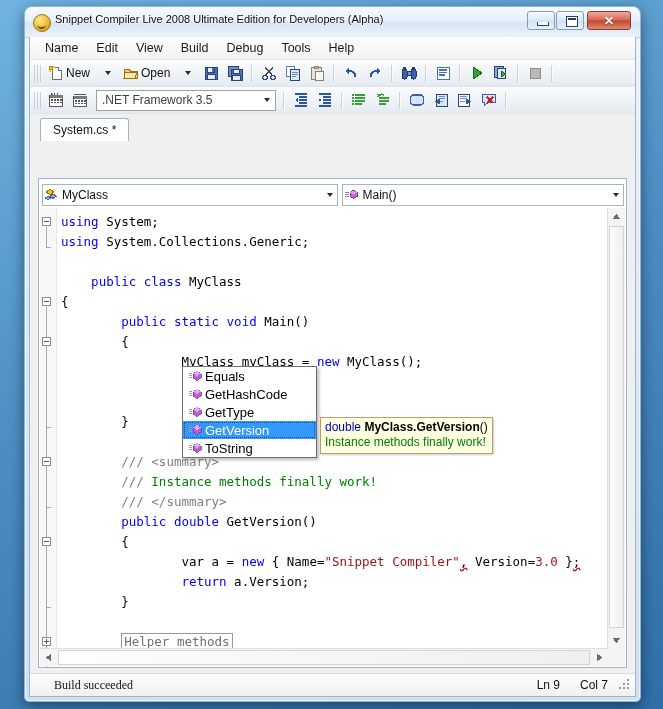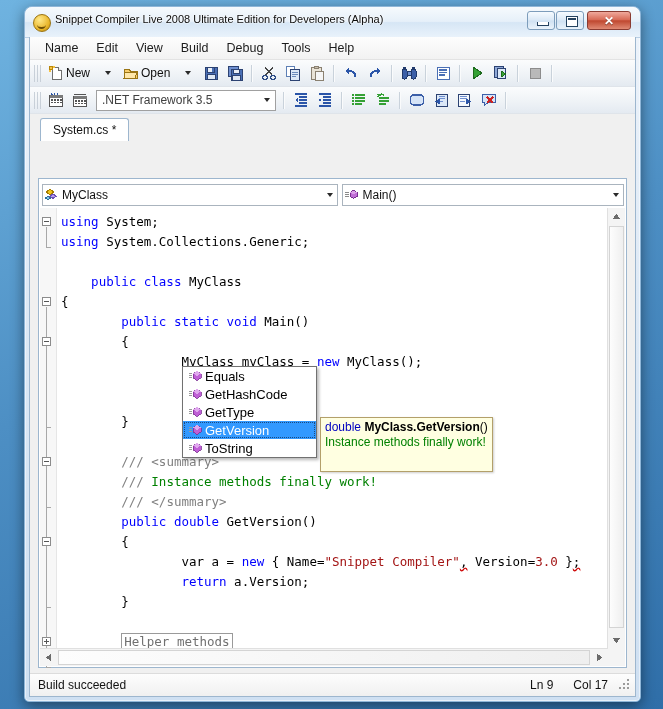--- a/index.html
+++ b/index.html
@@ -127,32 +127,32 @@
   
   #intellisense{position:absolute;left:152px;top:329px;width:133px;
     background:#fff;border:1px solid #717171;box-shadow:2px 2px 3px rgba(0,0,0,.28);z-index:30;}
   .is-row{display:flex;align-items:center;height:18px;padding-left:3px;font-size:13px;
     color:#000;font-family:"Liberation Sans",sans-serif;cursor:default;}
   .is-row.sel{background:#3399ff;color:#fff;outline:1px dotted #1a4a80;outline-offset:-2px;text-align:right;}
   .is-icon{width:19px;display:flex;align-items:center;justify-content:center;}
 
   
   #tooltip{position:absolute;left:290px;top:380px;background:#ffffe1;border:1px solid #b3a06a;
-    padding:2px 4px 21px 4px;font-size:12px;line-height:15px;z-index:31;
+    padding:2px 4px 3px 4px;font-size:12px;line-height:15px;z-index:31;
     box-shadow:1px 1px 2px rgba(0,0,0,.2);white-space:nowrap;}
   #tt-line1{color:#000;}
   #tt-line1 .tt-type{color:#0000c0;}
   #tt-line1 .tt-name{font-weight:bold;}
   #tt-line2{color:#008000;}
 
   
   #statusbar{position:absolute;left:0;right:0;bottom:0;height:22px;
     background:linear-gradient(180deg,#fdfdfd,#f0f0f0);border-top:1px solid #dcdcdc;
     display:flex;align-items:center;}
-  #status-text{font-size:12px;color:#111;padding-left:8px;flex:1;}
+  #status-text{font-size:12px;color:#111;padding-left:24px;flex:1;font-family:Liberation Serif, serif;}
   .status-cell{font-size:12px;color:#111;padding:0 10px;}
   #resize-grip{width:14px;height:14px;margin-right:3px;
     background:
       radial-gradient(circle at 2px 10px,#9a9a9a 1px,transparent 1px),
       radial-gradient(circle at 6px 10px,#9a9a9a 1px,transparent 1px),
       radial-gradient(circle at 10px 10px,#9a9a9a 1px,transparent 1px),
       radial-gradient(circle at 6px 6px,#9a9a9a 1px,transparent 1px),
       radial-gradient(circle at 10px 6px,#9a9a9a 1px,transparent 1px),
       radial-gradient(circle at 10px 2px,#9a9a9a 1px,transparent 1px);}
 </style>
@@ -561,19 +561,19 @@
         <div id="tt-line1">
           <span class="tt-type">double</span>
           <span class="tt-name">MyClass.GetVersion</span><span>()</span>
         </div>
         <div id="tt-line2">Instance methods finally work!</div>
       </div>
 
       <div id="statusbar">
         <div id="status-text">Build succeeded</div>
         <div class="status-cell">Ln 9</div>
-        <div class="status-cell">Col 17</div>
+        <div class="status-cell">Col 7</div>
         <div id="resize-grip"></div>
       </div>
 
     </div>
   </div>
 </div>
 
 </body></html>

